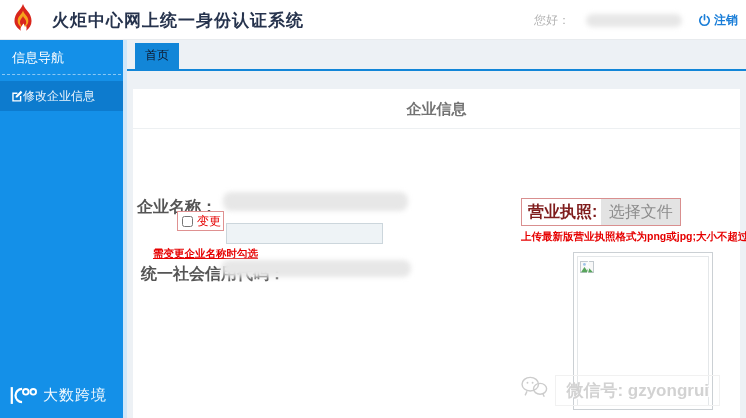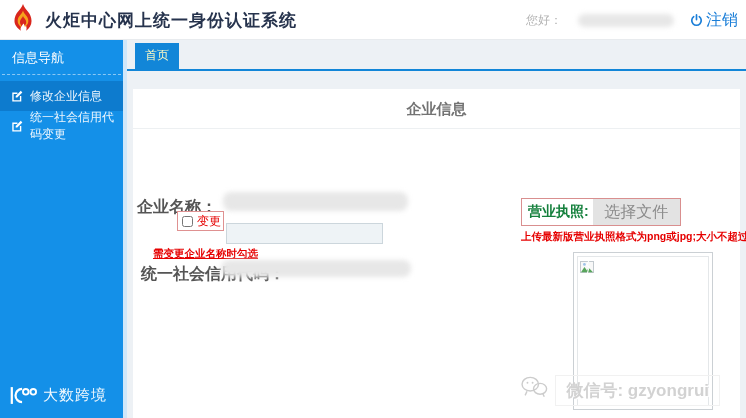--- a/index.html
+++ b/index.html
@@ -2,40 +2,40 @@
 <html><head>
 <meta charset="utf-8">
 <style>
   * { margin:0; padding:0; box-sizing:border-box; }
   html,body { width:746px; height:418px; }
   body { font-family:"Liberation Sans","DejaVu Sans",sans-serif; background:#fff; overflow:hidden; }
   .app { position:relative; width:746px; height:418px; background:#edf1f5; }
 
   
   .topbar { position:absolute; top:0; left:0; width:746px; height:40px; background:#fff; border-bottom:1px solid #e8ebee; z-index:5; }
-  .brand { position:absolute; left:10px; top:0; height:40px; display:flex; align-items:center; gap:9px; }
+  .brand { position:absolute; left:10px; top:0; height:40px; display:flex; align-items:center; gap:16px; }
   .app-title { font-size:17px; font-weight:bold; color:#26334d; letter-spacing:1px; }
   .user-area { position:absolute; right:8px; top:0; height:40px; display:flex; align-items:center; gap:16px; }
   .greeting { font-size:12px; color:#b3b3b3; }
   .redact { background:#e7e7e7; border-radius:8px; filter:blur(2.5px); }
   .redact-name { width:96px; height:13px; }
-  .logout { display:flex; align-items:center; gap:3px; font-size:16px; color:#1a7ed8; cursor:pointer; text-decoration:none; }
+  .logout { display:flex; align-items:center; gap:3px; font-size:12px; color:#1a7ed8; cursor:pointer; text-decoration:none;font-weight:bold; }
 
   
   .sidebar { position:absolute; top:40px; left:0; width:127px; bottom:0; background:#1490e8; border-right:4px solid #cfe7fa; z-index:4; }
   .sidebar-title { padding:9px 12px 7px; font-size:13px; color:#fff; }
   .sidebar-sep { border-bottom:1px dashed rgba(255,255,255,.5); margin:0 2px; }
   .side-nav { margin-top:6px; }
-  .side-item { height:30px; display:flex; align-items:center; gap:7px; padding-left:11px; font-size:12px; color:#eef6fd; cursor:pointer; }
+  .side-item { height:30px; display:flex; align-items:center; padding-left:11px; font-size:12px; color:#eef6fd; cursor:pointer; }
   .side-item.selected { background:#0d7bce; }
   .side-item svg { flex:0 0 auto; }
 
   
   .tabbar { position:absolute; left:127px; top:40px; right:0; height:31px; background:#edf1f5; border-bottom:2px solid #1286d8; z-index:3; }
-  .tab { position:absolute; left:8px; bottom:0; padding:4px 10px 5px; background:#1286d8; color:#fef9c3; font-size:12px; cursor:pointer; }
+  .tab { position:absolute; left:8px; bottom:0; padding:4px 10px 5px; background:#1286d8; color:#0f172a; font-size:12px; cursor:pointer; }
 
   
   .panel { position:absolute; left:133px; top:89px; width:607px; bottom:0; background:#fff; z-index:2; }
   .panel-title { height:40px; line-height:40px; text-align:center; font-size:15px; color:#737373; border-bottom:1px solid #edf0f2; }
   .form { position:relative; width:100%; height:calc(100% - 41px); }
 
   .lbl { position:absolute; font-size:16px; font-weight:bold; color:#555; white-space:nowrap; }
   .lbl-name { left:0; top:68px; width:84px; text-align:right; }
   .lbl-code { left:8px; top:135px; }
 
@@ -43,21 +43,21 @@
   .redact-val2 { position:absolute; left:88px; top:131px; width:190px; height:17px; }
 
   .chk-box { position:absolute; left:44px; top:82px; width:47px; height:20px; border:1px solid #df9191; display:flex; align-items:center; gap:4px; padding-left:4px; background:#fff; }
   .chk-box input { width:11px; height:11px; margin:0; }
   .chk-label { font-size:12px; color:#e60000; }
   .hint { position:absolute; font-size:10.5px; font-weight:bold; color:#e60000; white-space:nowrap; }
   .hint-change { left:20px; top:118px;text-decoration:underline; }
   .name-input { position:absolute; left:93px; top:94px; width:157px; height:21px; background:#eef3f6; border:1px solid #ccd6dc; }
 
   .license-box { position:absolute; left:388px; top:69px; width:160px; height:28px; border:1px solid #d98f8f; display:flex; align-items:center; background:#fff; }
-  .license-lbl { padding:0 4px 0 6px; font-size:14px; font-weight:bold; color:#15803d; white-space:nowrap; }
+  .license-lbl { padding:0 4px 0 6px; font-size:16px; font-weight:bold; color:#7f1d1d; white-space:nowrap; }
   .file-btn { width:95px; height:26px; background:#e3e3e3; color:#8c8c8c; font-size:16px; border:none; display:flex; align-items:center; justify-content:center; cursor:pointer; }
   .hint-license { left:388px; top:101px; }
 
   .preview { position:absolute; left:440px; top:123px; width:140px; height:158px; border:1px solid #cbd0d4; background:#fff; padding:3px; }
   .preview-inner { width:100%; height:100%; border:1px solid #e4e7e9; padding:2px; }
 
   
   .brand-watermark { position:absolute; left:9px; bottom:12px; display:flex; align-items:center; gap:6px; z-index:6; }
   .brand-watermark span { font-size:15px; color:rgba(255,255,255,.95); letter-spacing:1px;font-family:Liberation Serif, serif; }
   .wechat-watermark { position:absolute; right:26px; bottom:12px; display:flex; align-items:flex-start; gap:7px; z-index:6; }
@@ -93,27 +93,20 @@
   <aside class="sidebar">
     <div class="sidebar-title">信息导航</div>
     <div class="sidebar-sep"></div>
     <nav class="side-nav">
       <div class="side-item selected">
         <svg width="12" height="12" viewBox="0 0 14 14">
           <path d="M1.5 3h6v1.6H3.1v7.3h7.3V7h1.6v6.5H1.5z" fill="#fff"></path>
           <path d="M5.5 6.9L11.4 1l1.8 1.8-5.9 5.9H5.5z" fill="#fff"></path>
         </svg>
         <span>修改企业信息</span>
-      </div>
-      <div class="side-item">
-        <svg width="12" height="12" viewBox="0 0 14 14">
-          <path d="M1.5 3h6v1.6H3.1v7.3h7.3V7h1.6v6.5H1.5z" fill="#fff"></path>
-          <path d="M5.5 6.9L11.4 1l1.8 1.8-5.9 5.9H5.5z" fill="#fff"></path>
-        </svg>
-        <span>统一社会信用代码变更</span>
       </div>
     </nav>
     <div class="brand-watermark">
       <svg width="28" height="21" viewBox="0 0 30 22">
         <path d="M3 2v18" stroke="#fff" stroke-width="2.4" fill="none"></path>
         <path d="M14 4c-4 0-7 3-7 7s3 7 7 7" stroke="#fff" stroke-width="2.4" fill="none"></path>
         <circle cx="18" cy="7" r="3" stroke="#fff" stroke-width="2" fill="none"></circle>
         <circle cx="26" cy="7" r="3" stroke="#fff" stroke-width="2" fill="none"></circle>
       </svg>
       <span>大数跨境</span>

